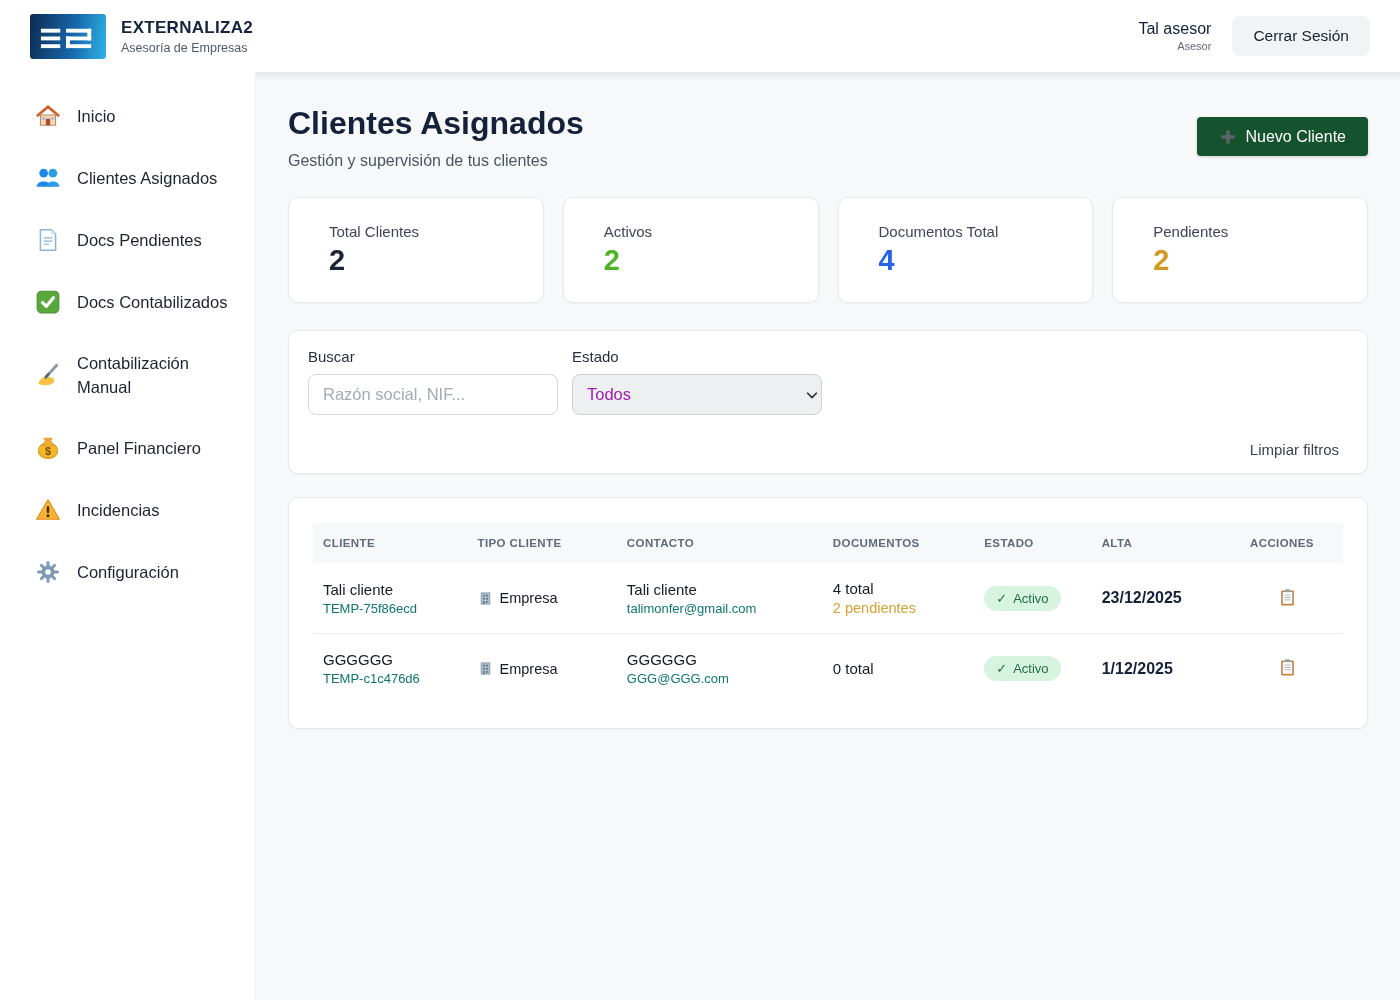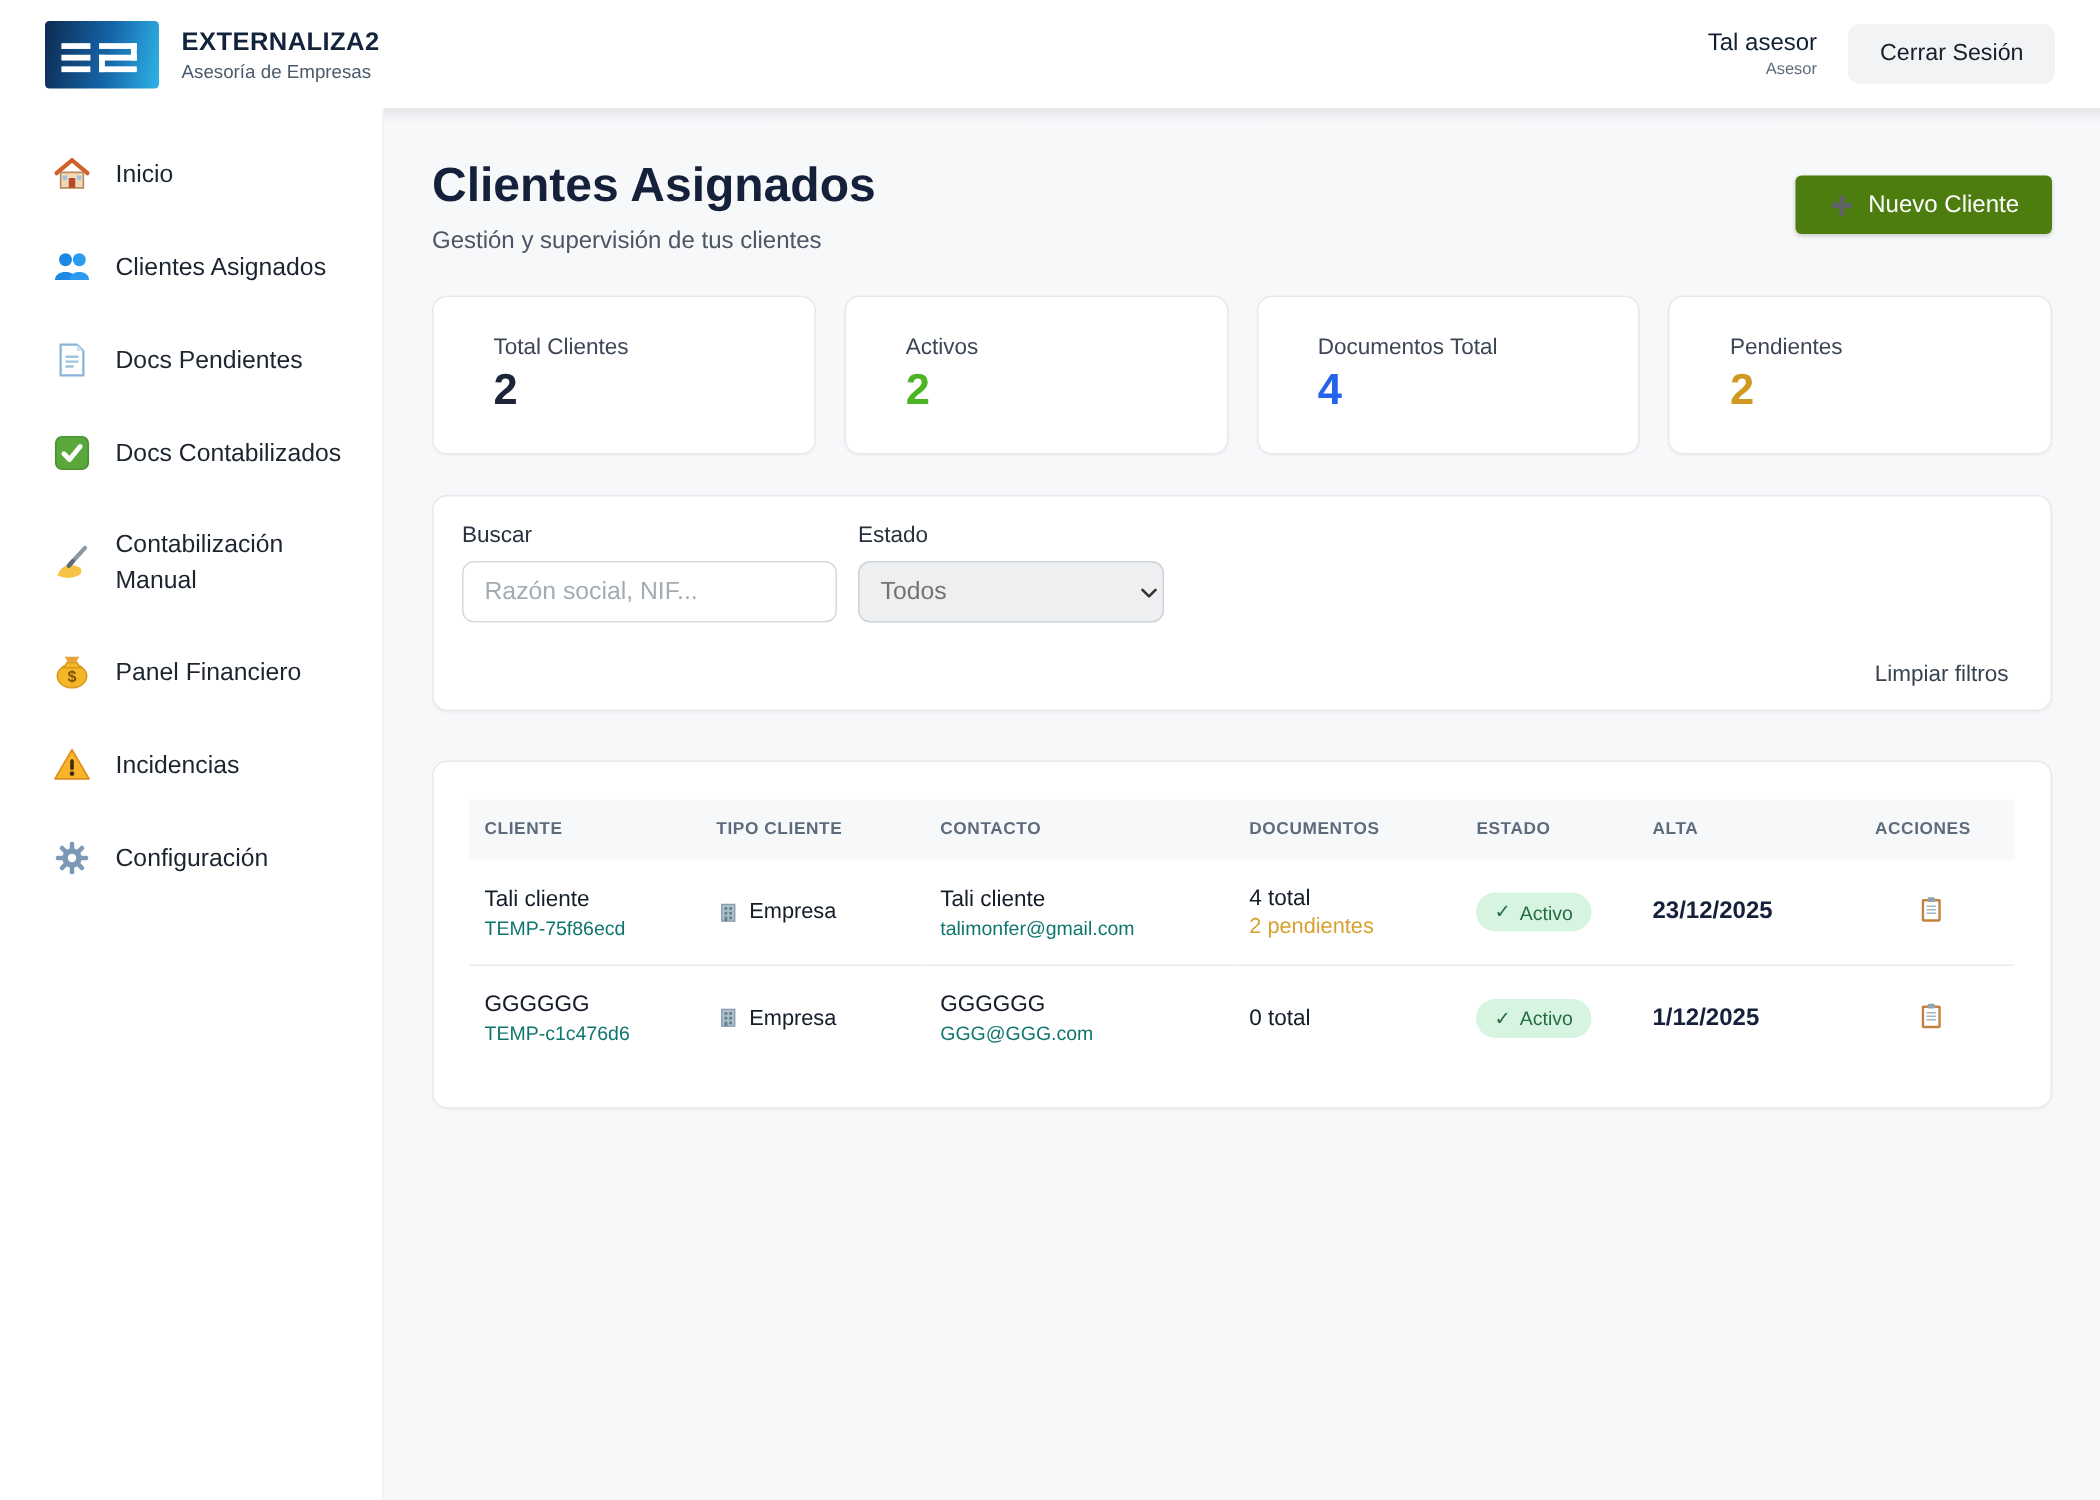--- a/index.html
+++ b/index.html
@@ -39,45 +39,45 @@
 
   
   main { flex:1; background:#f7f8fa; padding:33px 32px; position:relative; }
   main::before { content:""; position:absolute; top:0; left:0; right:0; height:10px;
                  background:linear-gradient(#e4e6e9, rgba(247,248,250,0)); }
 
   .page-head { display:flex; justify-content:space-between; align-items:flex-start;
                margin-bottom:27px; }
   .page-title { font-size:32px; font-weight:700; color:#15213a; margin:0 0 10px; }
   .page-subtitle { font-size:16px; color:#4b5563; }
-  .new-client-btn { background:#4d7c0f; color:#fff; border:none; border-radius:4px;
+  .new-client-btn { background:#14532d; color:#fff; border:none; border-radius:4px;
                     height:39px; padding:0 22px; font-size:16px; cursor:pointer;
                     display:flex; align-items:center; gap:9px; margin-top:12px;
                     box-shadow:0 1px 3px rgba(0,0,0,.18); font-family:inherit; }
 
   .stats { display:grid; grid-template-columns:repeat(4,1fr); gap:19px; margin-bottom:27px; }
   .stat-card { background:#fff; border:1px solid #e7e9ec; border-radius:10px;
                padding:25px 40px; min-height:105px;
                box-shadow:0 1px 2px rgba(16,24,40,.04); }
   .stat-label { font-size:15px; color:#3c4656; }
   .stat-value { font-size:29px; font-weight:700; margin-top:4px; }
 
   .filter-card { background:#fff; border:1px solid #e7e9ec; border-radius:10px;
-                 padding:17px 28px 15px 19px; margin-bottom:33px;
+                 padding:17px 28px 15px 19px; margin-bottom:23px;
                  box-shadow:0 1px 2px rgba(16,24,40,.04); }
   .filter-row { display:flex; gap:14px; }
   .field-label { display:block; font-size:15px; color:#27313f; margin-bottom:9px; }
   .search-input { width:250px; height:41px; border:1px solid #d5d9de; border-radius:8px;
                   padding:0 14px; font-size:16.5px; color:#111; background:#fff;
                   font-family:inherit; }
   .search-input::placeholder { color:#a3abb5; }
-  .estado-select { width:204px; height:41px; background:#edeff1; border:1px solid #cdd2d8;
+  .estado-select { width:250px; height:41px; background:#edeff1; border:1px solid #cdd2d8;
                    border-radius:8px; display:flex; align-items:center;
                    justify-content:space-between; padding:0 2px 0 14px;
-                   font-size:16.5px; color:#737373; cursor:pointer; }
+                   font-size:16.5px; color:#a21caf; cursor:pointer; }
   .clear-filters { display:block; text-align:right; margin-top:26px; font-size:15px;
                    color:#39434f; cursor:pointer; }
 
   .table-card { background:#fff; border:1px solid #e7e9ec; border-radius:10px;
                 padding:25px 24px; box-shadow:0 1px 2px rgba(16,24,40,.04); }
   table { width:100%; border-collapse:collapse; table-layout:fixed; }
   thead th { background:#f7f8fa; font-size:11.5px; letter-spacing:.4px; color:#5d6b7c;
              font-weight:700; text-align:left; padding:14px 10px; }
   tbody td { padding:17px 10px; border-bottom:1px solid #e9ebee; vertical-align:middle; }
   tbody tr:last-child td { border-bottom:none; }

